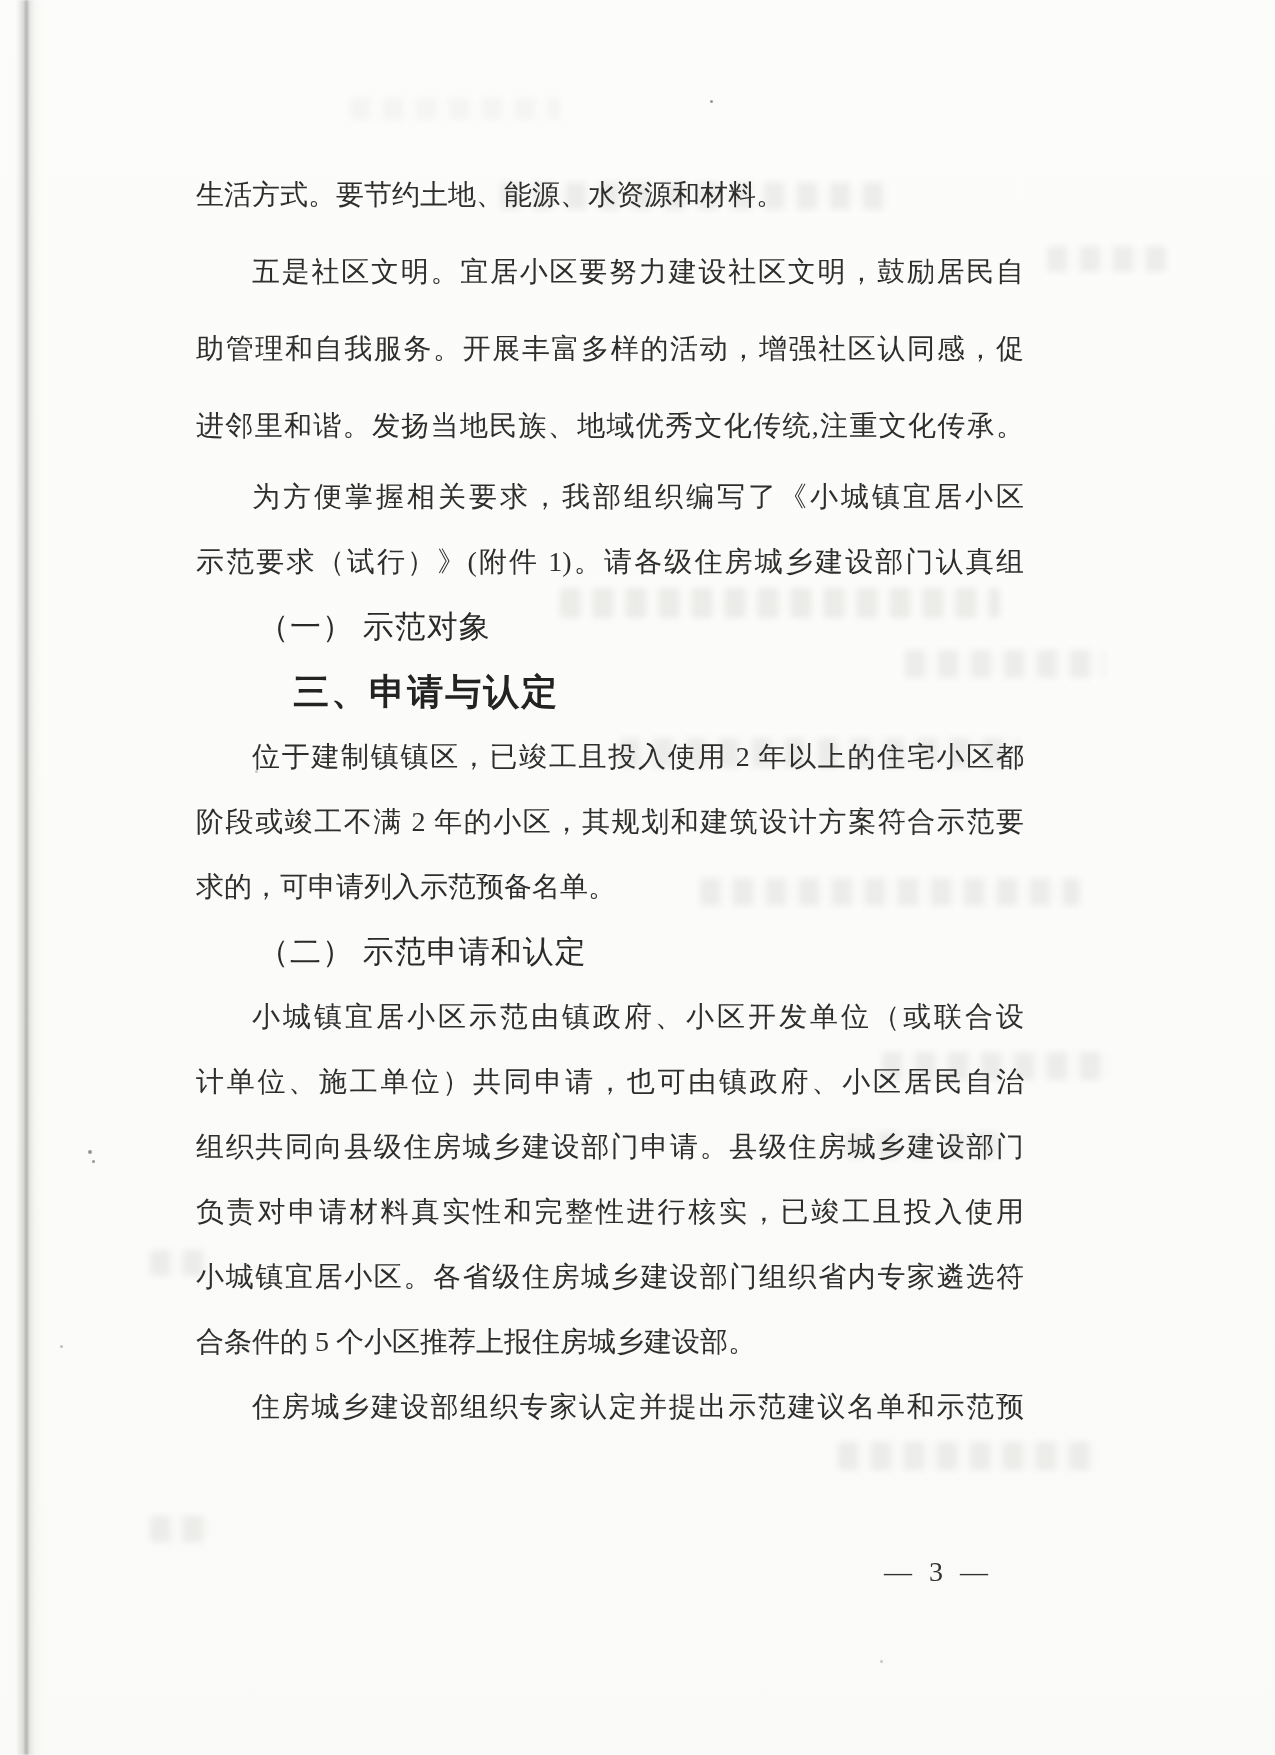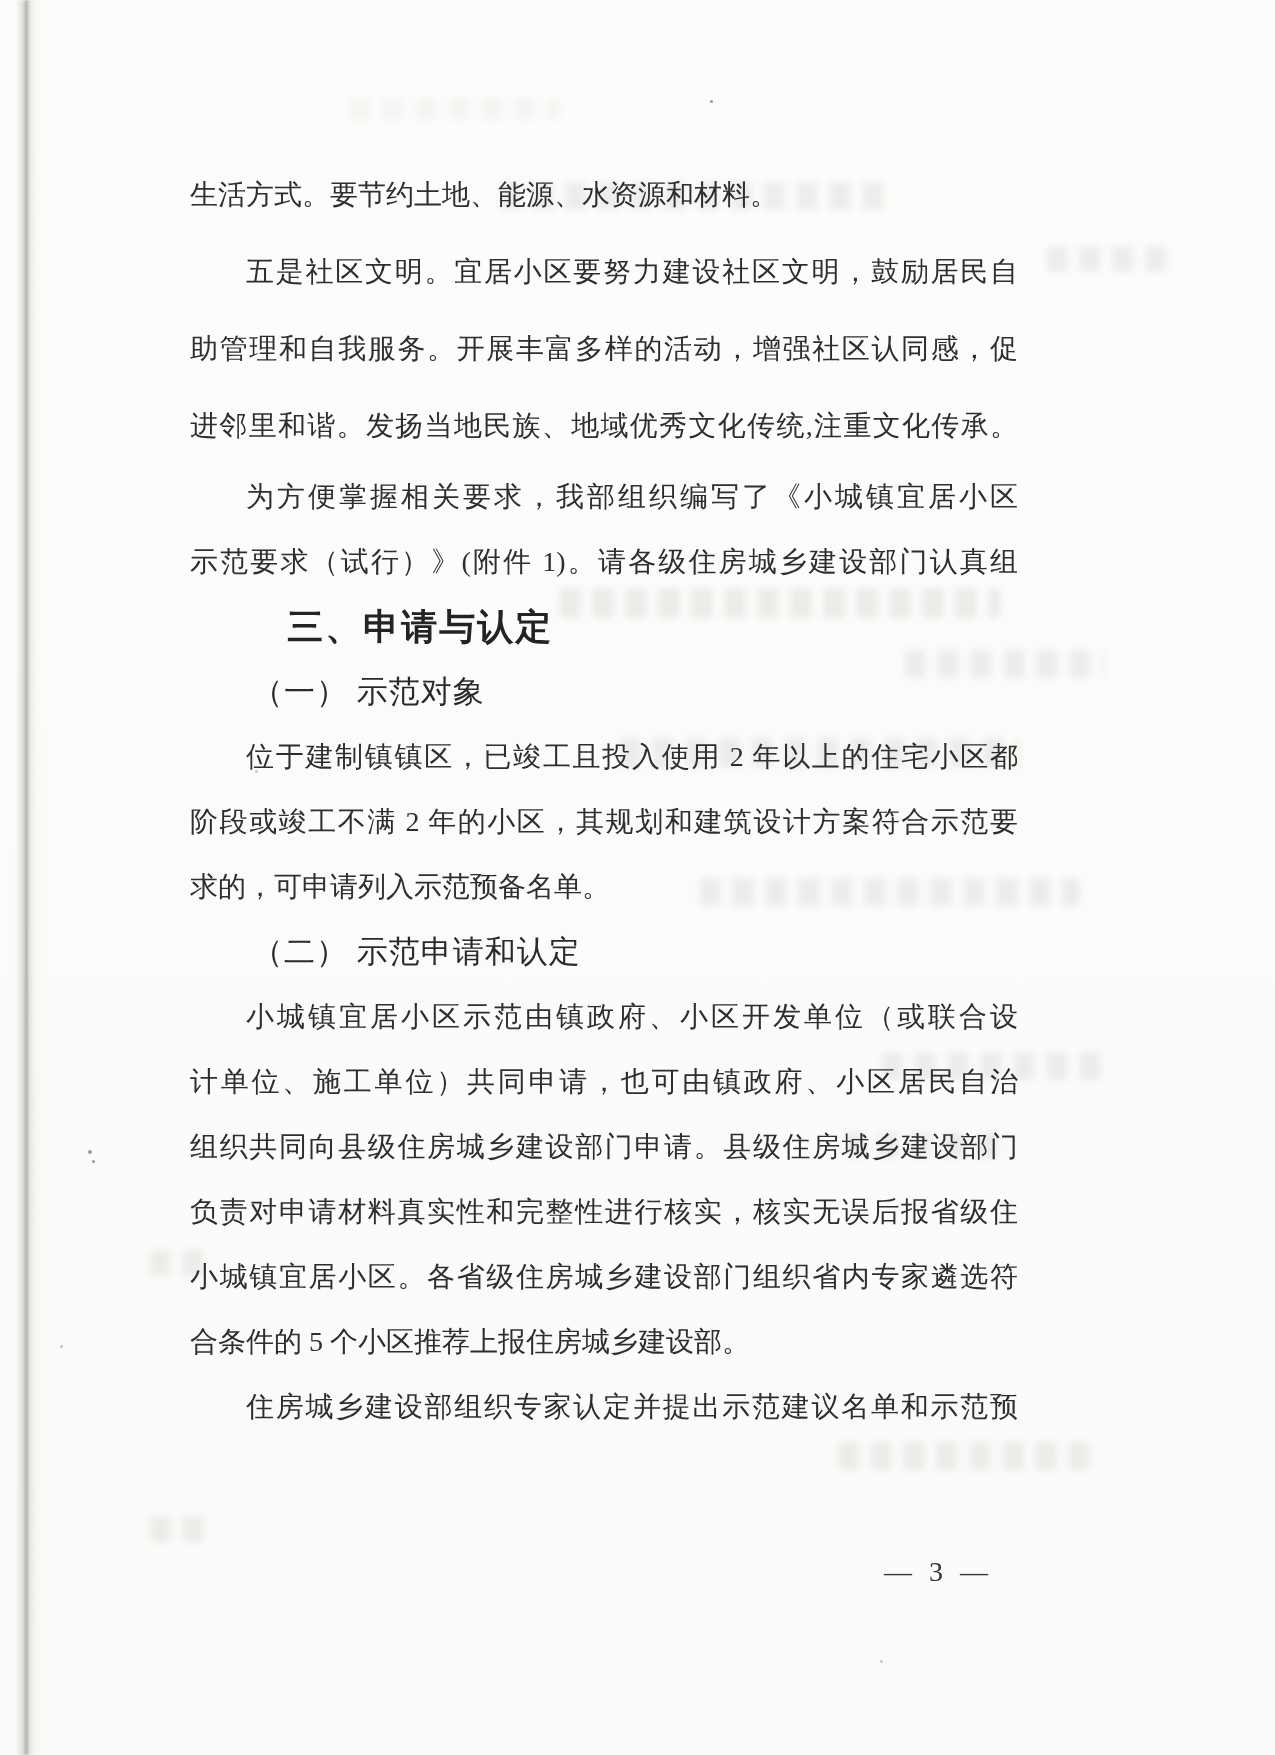--- a/index.html
+++ b/index.html
@@ -39,21 +39,21 @@
     filter:blur(3px);
     opacity:.45;
     border-radius:4px;
   }
   .speck{
     position:absolute;width:4px;height:4px;border-radius:50%;
     background:rgba(70,70,68,0.55);filter:blur(0.5px);
   }
   
   .textblock{
-    position:absolute;left:190px;top:156px;width:828px;z-index:2;
+    position:absolute;left:196px;top:156px;width:828px;z-index:2;
   }
   .line{
     height:65px;line-height:65px;
     font-size:28px;color:#2e2e2e;
     white-space:nowrap;
     font-family:"Liberation Serif","DejaVu Serif",serif;
   }
   .textblock .line:nth-child(-n+4){height:77px;line-height:77px;}
   .fill{text-align:justify;text-align-last:justify;font-family:Liberation Serif, serif;}
   .indent{text-indent:2em;}
@@ -99,30 +99,30 @@
   <div class="speck" style="left:60px;top:1345px;width:3px;height:3px;opacity:.6;"></div>
   <div class="speck" style="left:880px;top:1660px;width:3px;height:3px;opacity:.5;"></div>
 
   <div class="textblock">
     <div class="line body">生活方式。要节约土地、能源、水资源和材料。</div>
     <div class="line body indent fill">五是社区文明。宜居小区要努力建设社区文明，鼓励居民自</div>
     <div class="line body fill">助管理和自我服务。开展丰富多样的活动，增强社区认同感，促</div>
     <div class="line body fill">进邻里和谐。发扬当地民族、地域优秀文化传统,注重文化传承。</div>
     <div class="line body indent fill">为方便掌握相关要求，我部组织编写了《小城镇宜居小区</div>
     <div class="line body fill">示范要求（试行）》(附件 1)。请各级住房城乡建设部门认真组</div>
+    <div class="line sub">（一） 示范对象</div>
     <div class="line heading">三、申请与认定</div>
-    <div class="line sub">（一） 示范对象</div>
     <div class="line body indent fill">位于建制镇镇区，已竣工且投入使用 2 年以上的住宅小区都</div>
     <div class="line body fill">阶段或竣工不满 2 年的小区，其规划和建筑设计方案符合示范要</div>
     <div class="line body">求的，可申请列入示范预备名单。</div>
     <div class="line sub">（二） 示范申请和认定</div>
     <div class="line body indent fill">小城镇宜居小区示范由镇政府、小区开发单位（或联合设</div>
     <div class="line body fill">计单位、施工单位）共同申请，也可由镇政府、小区居民自治</div>
     <div class="line body fill">组织共同向县级住房城乡建设部门申请。县级住房城乡建设部门</div>
-    <div class="line body fill">负责对申请材料真实性和完整性进行核实，核实无误后报省级住</div>
+    <div class="line body fill">负责对申请材料真实性和完整性进行核实，已竣工且投入使用</div>
     <div class="line body fill">小城镇宜居小区。各省级住房城乡建设部门组织省内专家遴选符</div>
     <div class="line body">合条件的 5 个小区推荐上报住房城乡建设部。</div>
     <div class="line body indent fill">住房城乡建设部组织专家认定并提出示范建议名单和示范预</div>
   </div>
 
   <div class="page-number">— 3 —</div>
 
 </div>
 
 </body></html>

